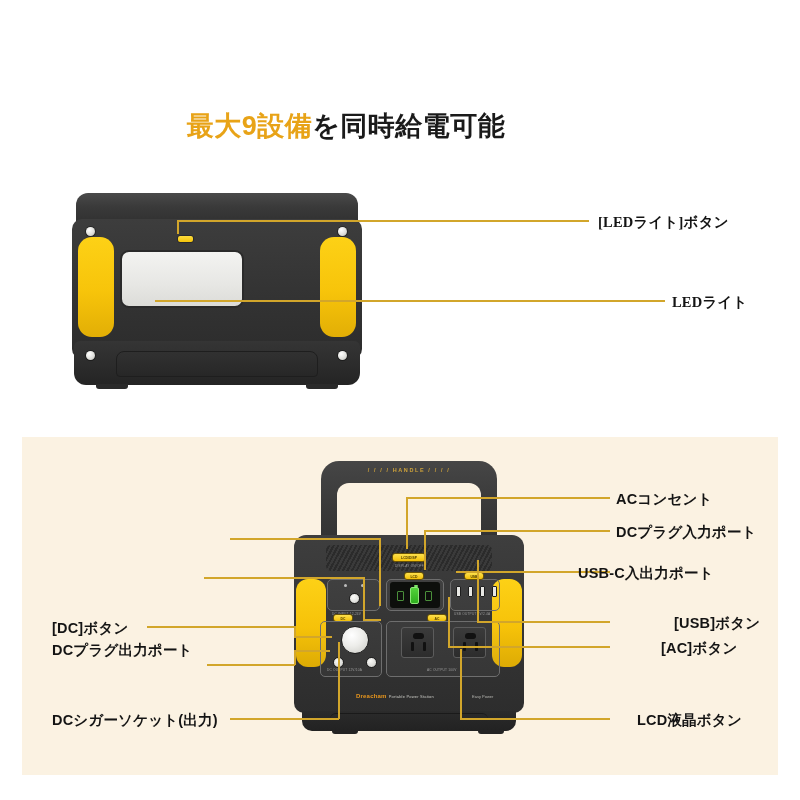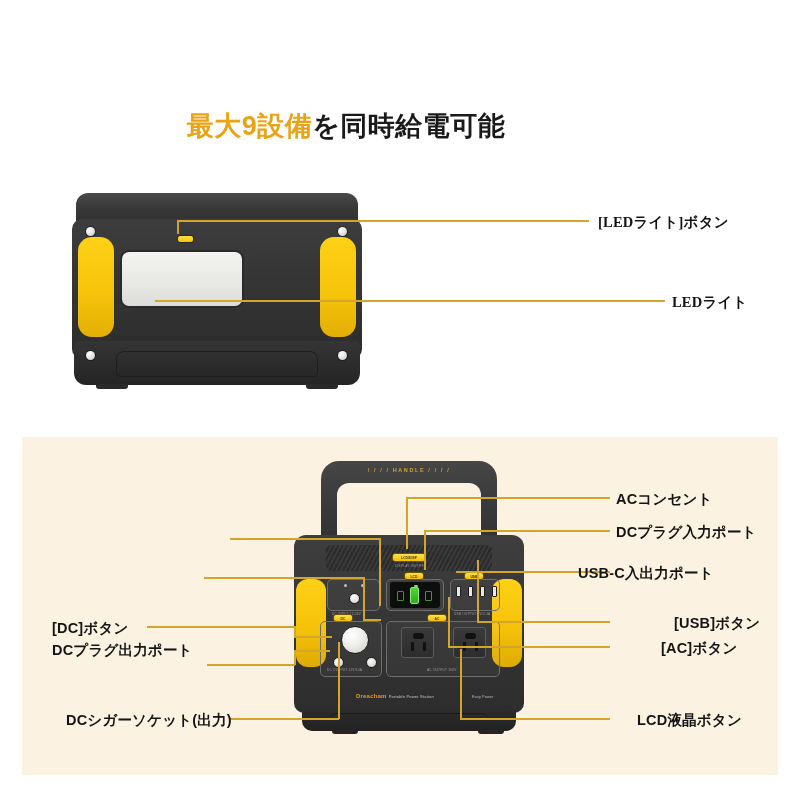--- a/index.html
+++ b/index.html
@@ -392,21 +392,21 @@
     <div class="lead h" style="left:272px; top:199px; width:38px;"></div>
     <div class="clabel" style="left:30px; top:182px;">[DC]ボタン</div>
 
     <div class="lead h" style="left:185px; top:227px; width:88px;"></div>
     <div class="lead v" style="left:272px; top:213px; height:15px;"></div>
     <div class="lead h" style="left:272px; top:213px; width:36px;"></div>
     <div class="clabel" style="left:30px; top:204px;">DCプラグ出力ポート</div>
 
     <div class="lead h" style="left:208px; top:281px; width:109px;"></div>
     <div class="lead v" style="left:316px; top:205px; height:77px;"></div>
-    <div class="clabel" style="left:30px; top:274px;margin-left:14px;">DCシガーソケット(出力)</div>
+    <div class="clabel" style="left:30px; top:274px;">DCシガーソケット(出力)</div>
 
     <div class="lead v" style="left:384px; top:60px; height:52px;"></div>
     <div class="lead h" style="left:384px; top:60px; width:204px;"></div>
     <div class="clabel" style="left:594px; top:53px;">ACコンセント</div>
 
     <div class="lead v" style="left:402px; top:93px; height:40px;"></div>
     <div class="lead h" style="left:402px; top:93px; width:186px;"></div>
     <div class="clabel" style="left:594px; top:86px;">DCプラグ入力ポート</div>
 
     <div class="lead h" style="left:434px; top:134px; width:154px;"></div>

